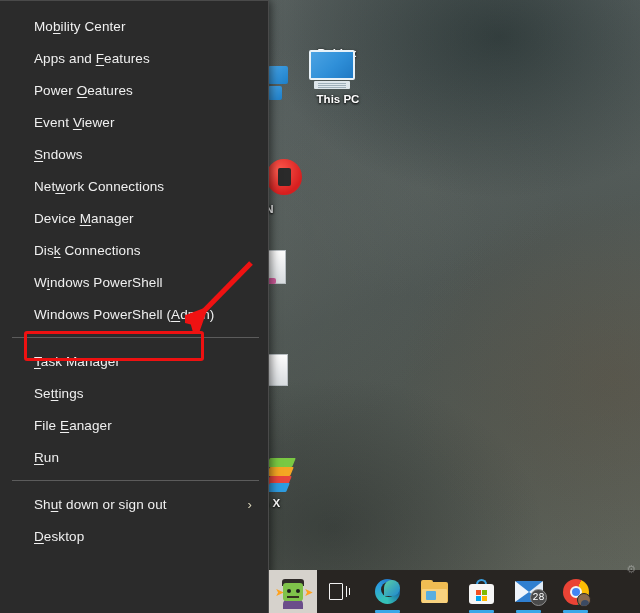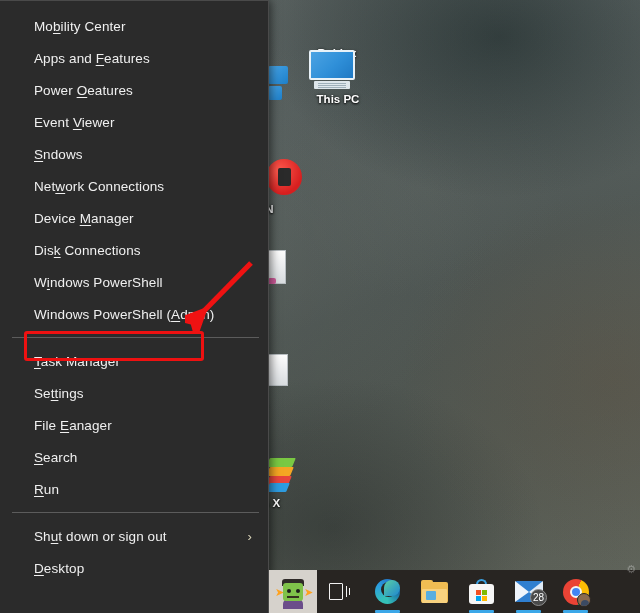--- a/index.html
+++ b/index.html
@@ -224,21 +224,21 @@
     bottom: 7px;
     min-width: 17px;
     height: 17px;
     border-radius: 50%;
     background: #4a4a4a;
     border: 1px solid #8d8d8d;
     color: #ffffff;
     font-size: 10px;
     line-height: 15px;
     text-align: center;
-    font-family: Liberation Sans, sans-serif;
+    font-family: Liberation Mono, monospace;
   }
 
   
   .frank { position: relative; width: 34px; height: 34px; }
   .frank .body {
     position: absolute; left: 7px; top: 24px; width: 20px; height: 10px;
     background: #6b4d8a; border-radius: 5px 5px 0 0;
   }
   .frank .face {
     position: absolute; left: 7px; top: 8px; width: 20px; height: 18px;
@@ -482,23 +482,20 @@
 
     <div>
       <div class="menu-item">
         <span class="txt"><span></span><span class="acc">T</span><span>ask Manager</span></span>
       </div>
       <div class="menu-item">
         <span class="txt"><span>Se</span><span class="acc">tt</span><span>ings</span></span>
       </div>
       <div class="menu-item">
         <span class="txt"><span>File </span><span class="acc">E</span><span>anager</span></span>
-      </div>
-      <div class="menu-item">
-        <span class="txt"><span></span><span class="acc">S</span><span>earch</span></span>
       </div>
       <div class="menu-item">
         <span class="txt"><span></span><span class="acc">R</span><span>un</span></span>
       </div>
     </div>
 
     <div class="menu-sep"></div>
 
     <div>
       <div class="menu-item">

